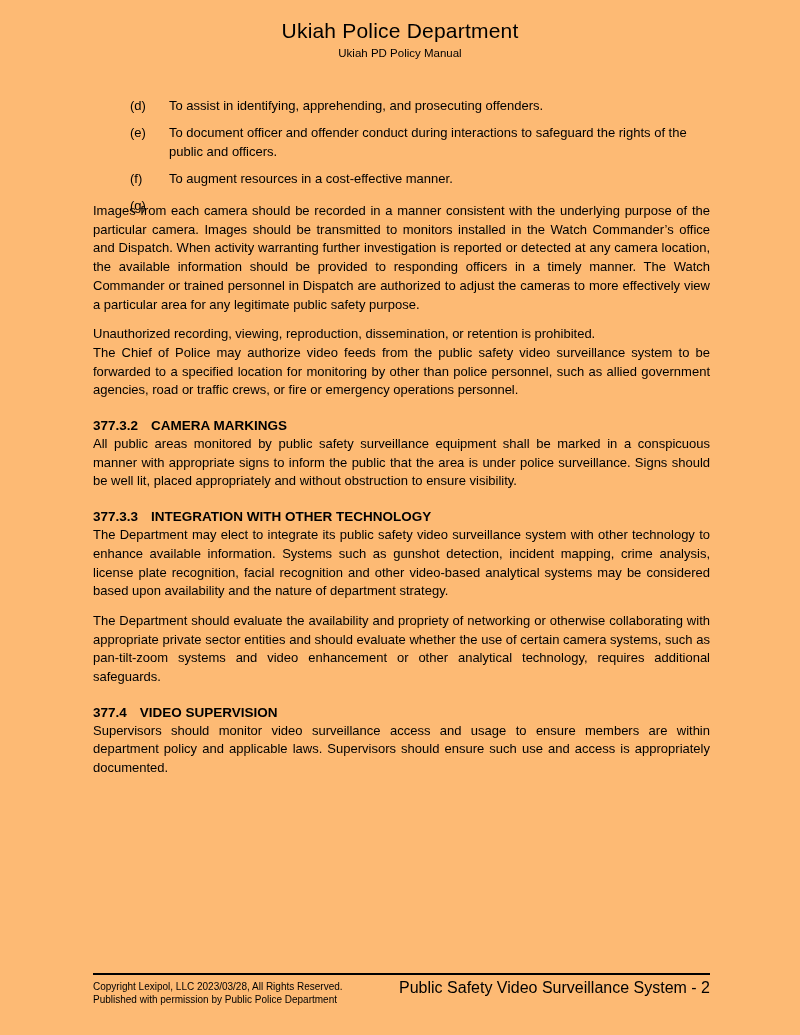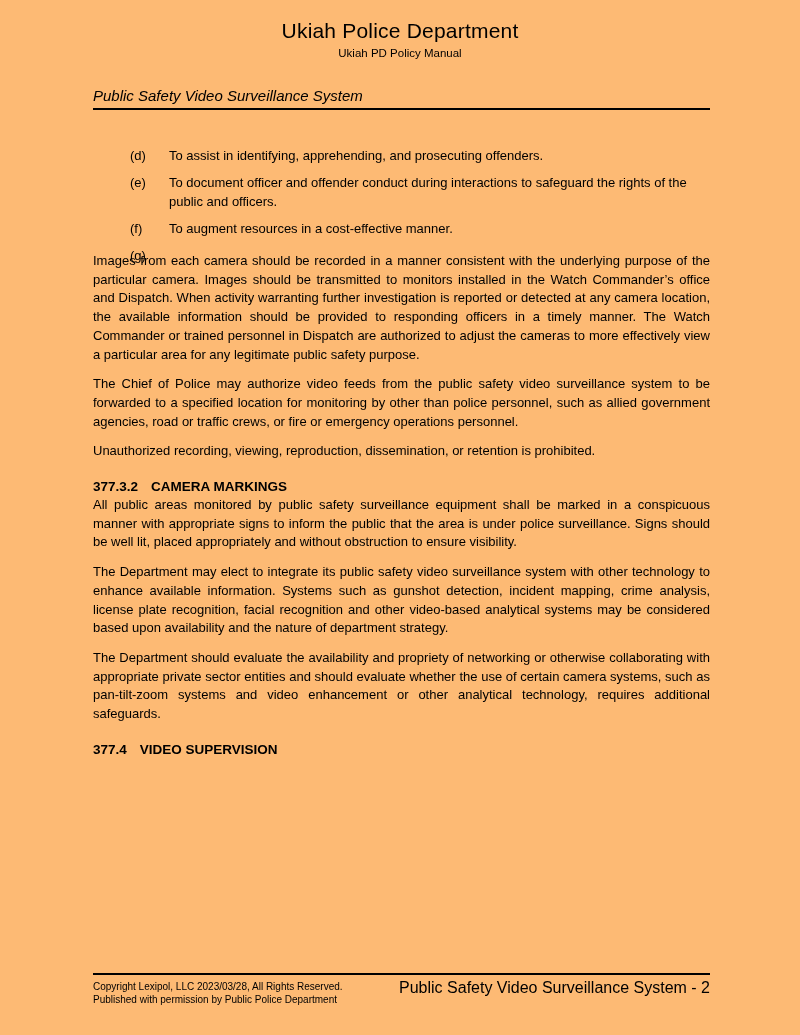--- a/index.html
+++ b/index.html
@@ -95,23 +95,20 @@
 </head>
 <body>
 
 <div class="page">
 
   <div class="header">
     <div class="org-title">Ukiah Police Department</div>
     <div class="manual-title">Ukiah PD Policy Manual</div>
   </div>
 
-  <div class="doc-heading-wrap">
-    <div class="doc-heading">Public Safety Video Surveillance System</div>
-  </div>
 
   <div class="content">
 
     <div class="policy-list">
       <div class="policy-list-item">
         <span class="item-label">(d)</span>
         <span>To assist in identifying, apprehending, and prosecuting offenders.</span>
       </div>
       <div class="policy-list-item">
         <span class="item-label">(e)</span>
@@ -120,30 +117,32 @@
       <div class="policy-list-item">
         <span class="item-label">(f)</span>
         <span>To augment resources in a cost-effective manner.</span>
       </div>
       <div class="policy-list-item">
         <span class="item-label">(g)</span>
       </div>
     </div>
 
     <p class="body-para">Images from each camera should be recorded in a manner consistent with the underlying purpose of the particular camera. Images should be transmitted to monitors installed in the Watch Commander’s office and Dispatch. When activity warranting further investigation is reported or detected at any camera location, the available information should be provided to responding officers in a timely manner. The Watch Commander or trained personnel in Dispatch are authorized to adjust the cameras to more effectively view a particular area for any legitimate public safety purpose.</p>
+    <p class="body-para tight">Unauthorized recording, viewing, reproduction, dissemination, or retention is prohibited.</p>
     <p class="body-para">The Chief of Police may authorize video feeds from the public safety video surveillance system to be forwarded to a specified location for monitoring by other than police personnel, such as allied government agencies, road or traffic crews, or fire or emergency operations personnel.</p>
-    <p class="body-para tight">Unauthorized recording, viewing, reproduction, dissemination, or retention is prohibited.</p>
 
     <h3 class="section-heading"><span class="sec-num">377.3.2</span><span>CAMERA MARKINGS</span></h3>
     <p class="section-body">All public areas monitored by public safety surveillance equipment shall be marked in a conspicuous manner with appropriate signs to inform the public that the area is under police surveillance. Signs should be well lit, placed appropriately and without obstruction to ensure visibility.</p>
 
+    <h3 class="section-heading"><span class="sec-num">377.3.3</span><span>INTEGRATION WITH OTHER TECHNOLOGY</span></h3>
     <p class="section-body">The Department may elect to integrate its public safety video surveillance system with other technology to enhance available information. Systems such as gunshot detection, incident mapping, crime analysis, license plate recognition, facial recognition and other video-based analytical systems may be considered based upon availability and the nature of department strategy.</p>
     <p class="body-para">The Department should evaluate the availability and propriety of networking or otherwise collaborating with appropriate private sector entities and should evaluate whether the use of certain camera systems, such as pan-tilt-zoom systems and video enhancement or other analytical technology, requires additional safeguards.</p>
 
     <h3 class="section-heading bold"><span class="sec-num">377.4</span><span>VIDEO SUPERVISION</span></h3>
+    <p class="section-body">Supervisors should monitor video surveillance access and usage to ensure members are within department policy and applicable laws. Supervisors should ensure such use and access is appropriately documented.</p>
 
   </div>
 
   <div class="footer">
     <div class="footer-copyright">
       <div>Copyright Lexipol, LLC 2023/03/28, All Rights Reserved.</div>
       <div>Published with permission by Public Police Department</div>
     </div>
     <div class="footer-pagelabel">Public Safety Video Surveillance System - 2</div>
   </div>

